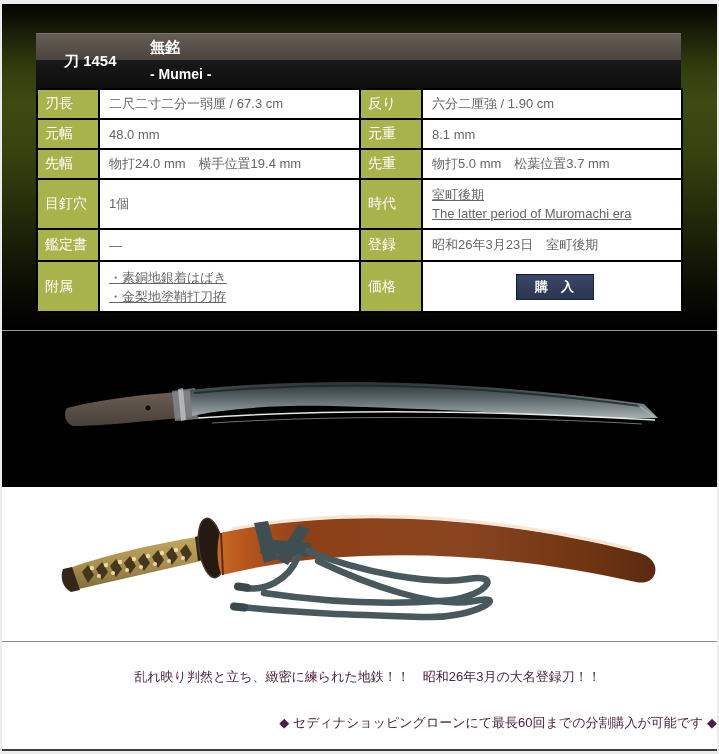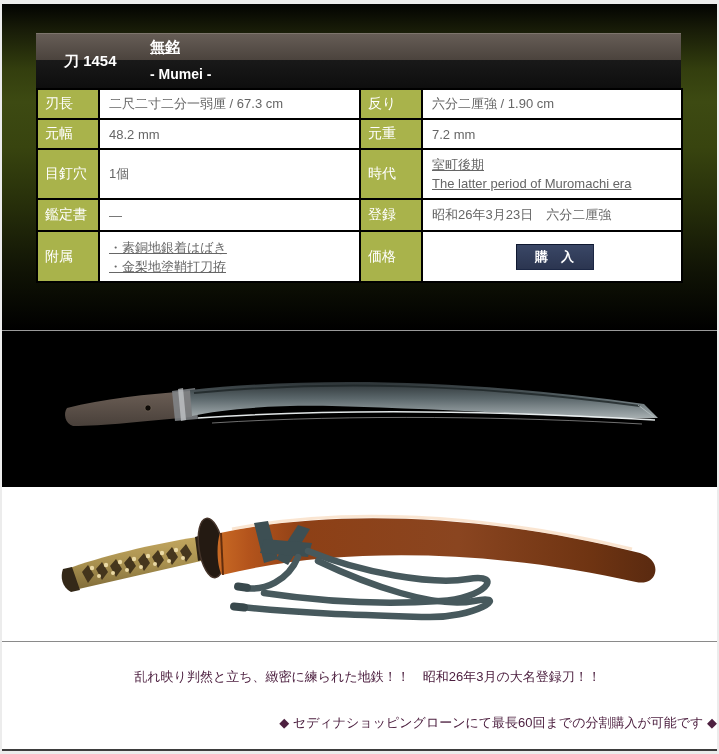--- a/index.html
+++ b/index.html
@@ -108,38 +108,44 @@
           </colgroup>
         <tbody>
             <tr class="r30">
           <td class="lab">刃長</td>
           <td class="val">二尺二寸二分一弱厘 / 67.3 cm</td>
           <td class="lab">反り</td>
           <td class="val">六分二厘強 / 1.90 cm</td>
         </tr>
         <tr class="r30">
           <td class="lab">元幅</td>
-          <td class="val">48.2 mm</td>
+          <td class="val">48.0 mm</td>
           <td class="lab">元重</td>
-          <td class="val">7.2 mm</td>
+          <td class="val">8.1 mm</td>
+        </tr>
+        <tr class="r30">
+          <td class="lab">先幅</td>
+          <td class="val">物打24.0 mm　横手位置19.4 mm</td>
+          <td class="lab">先重</td>
+          <td class="val">物打5.0 mm　松葉位置3.7 mm</td>
         </tr>
         <tr class="r50">
           <td class="lab">目釘穴</td>
           <td class="val">1個</td>
           <td class="lab">時代</td>
           <td class="val">
             <span class="sub">室町後期</span>
             <span class="sub">The latter period of Muromachi era</span>
           </td>
         </tr>
         <tr class="r32">
           <td class="lab">鑑定書</td>
           <td class="val">―</td>
           <td class="lab">登録</td>
-          <td class="val">昭和26年3月23日　六分二厘強</td>
+          <td class="val">昭和26年3月23日　室町後期</td>
         </tr>
         <tr class="r51">
           <td class="lab">附属</td>
           <td class="val">
             <span class="sub">・素銅地銀着はばき</span>
             <span class="sub">・金梨地塗鞘打刀拵</span>
           </td>
           <td class="lab">価格</td>
           <td class="val buy-cell">
             <button class="buy-btn">購　入</button>

